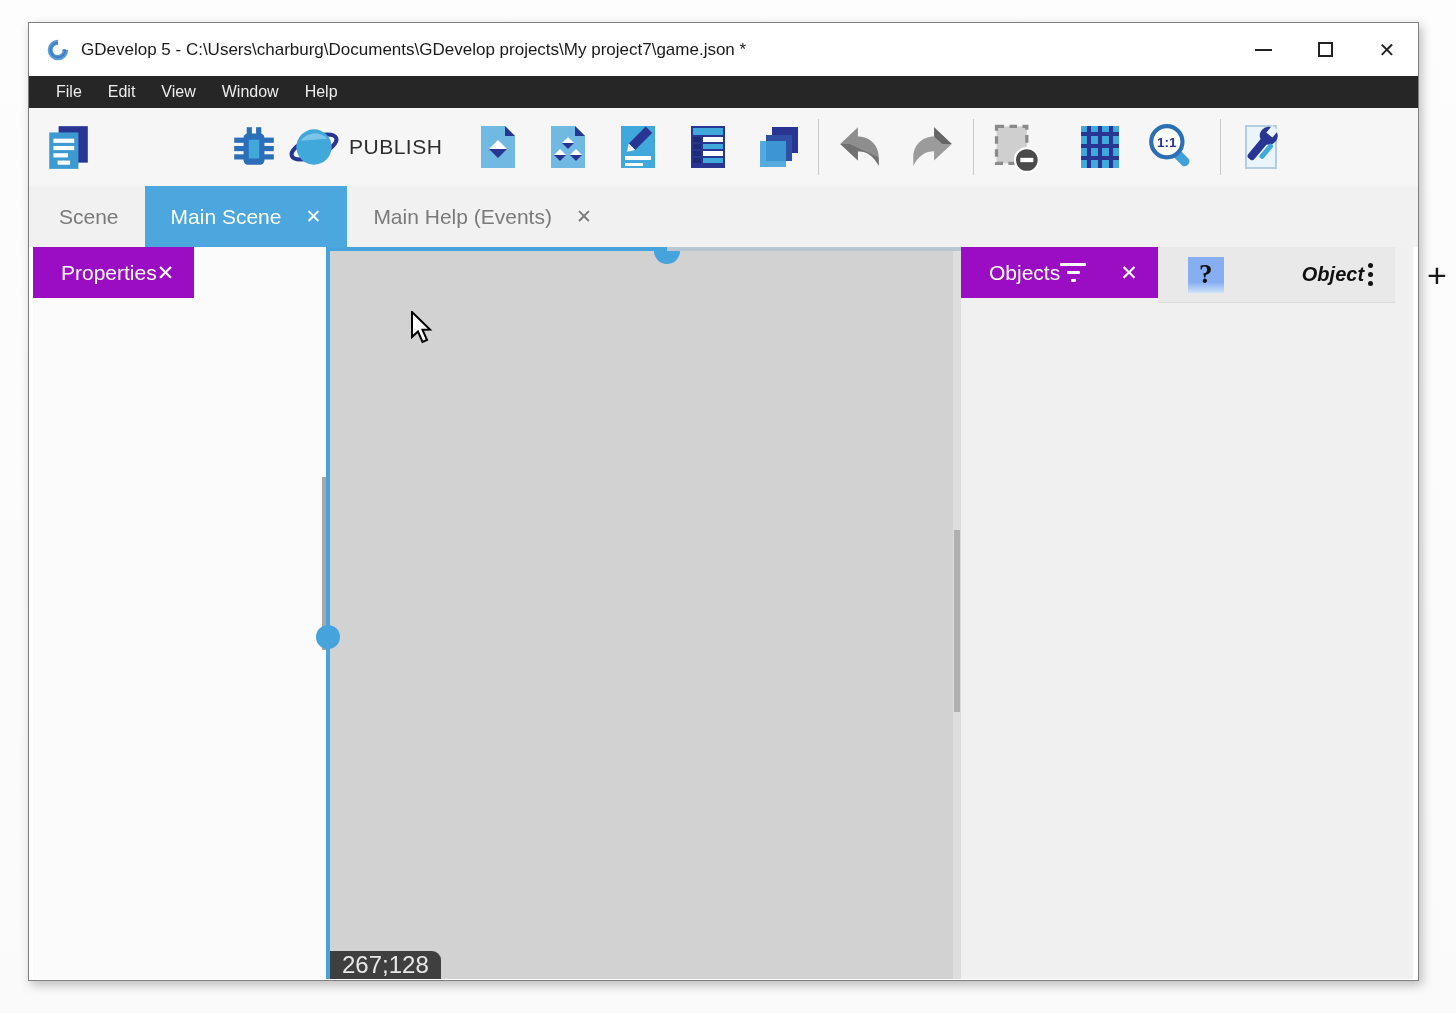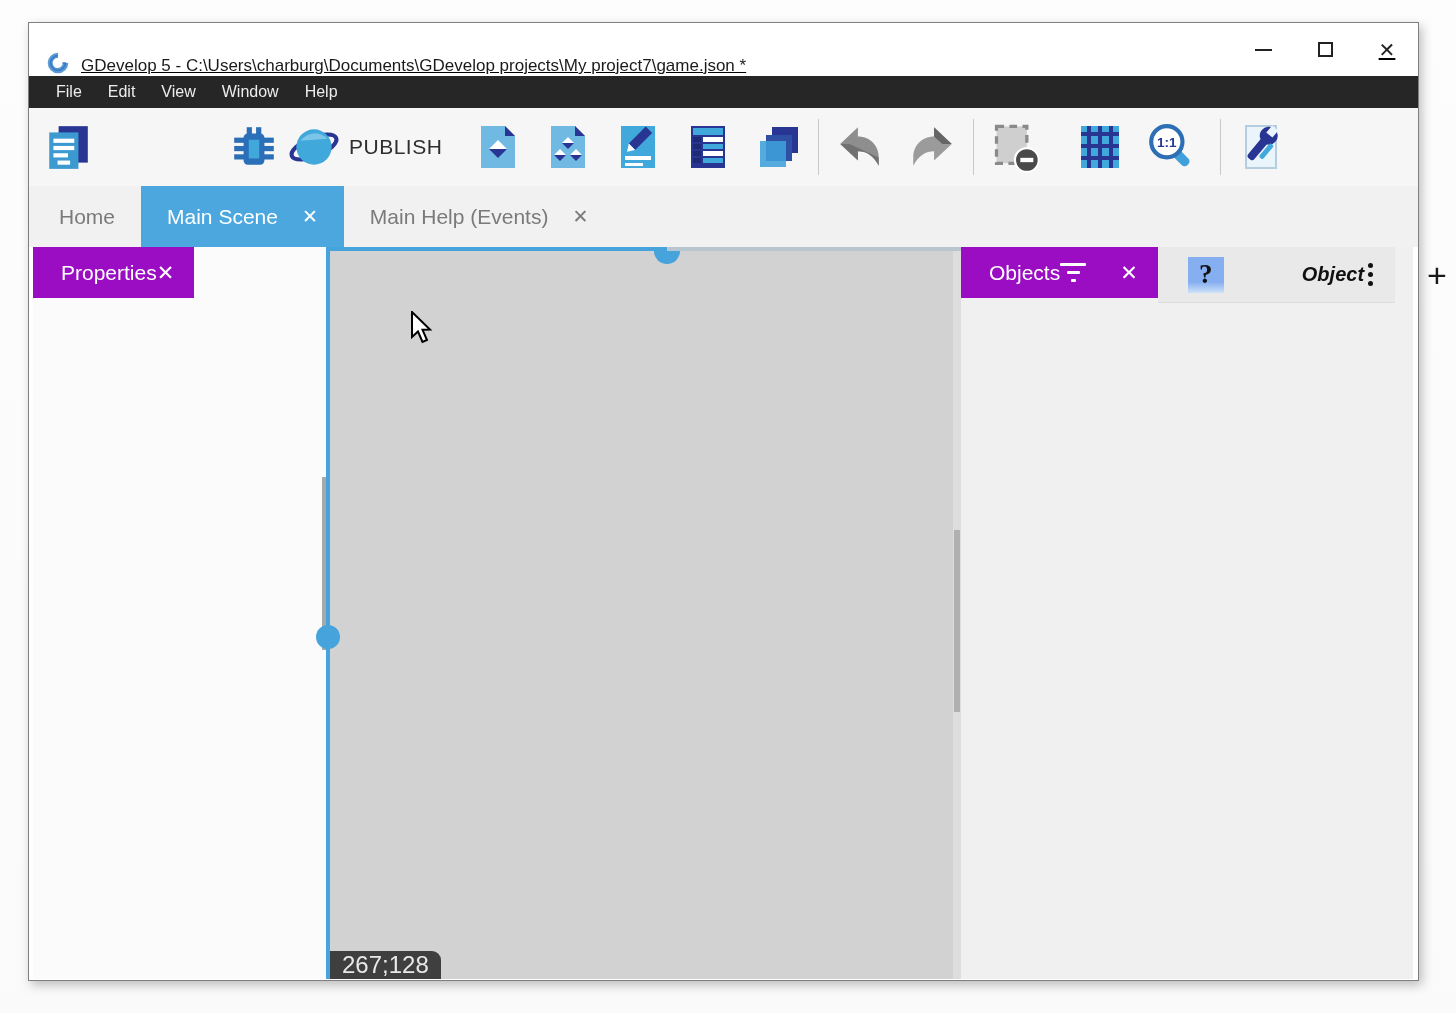--- a/index.html
+++ b/index.html
@@ -3,21 +3,21 @@
 <meta charset="utf-8">
 <style>
   * { margin:0; padding:0; box-sizing:border-box; }
   html,body { width:1456px; height:1013px; }
   body { font-family:"Liberation Sans", sans-serif; background:#fff; overflow:hidden; }
   .stage { position:relative; width:1456px; height:1013px; background:linear-gradient(#fdfdfd,#fafafa); }
   .window { position:absolute; left:28px; top:22px; width:1391px; height:959px; background:#fff;
             border:1px solid #7f7f7f; box-shadow:3px 4px 10px rgba(0,0,0,.25); display:flex; flex-direction:column; }
 
   
-  .titlebar { height:53px; background:#fff; display:flex; align-items:flex-end; padding:0 0 0 16px; flex:0 0 auto;text-decoration:underline; }
+  .titlebar { height:53px; background:#fff; display:flex; align-items:center; padding:0 0 0 16px; flex:0 0 auto; }
   .titlebar .logo { width:26px; height:26px; margin-right:10px; flex:0 0 auto; }
   .titlebar .title { font-size:17px; color:#1a1a1a; white-space:nowrap; }
   .win-controls { margin-left:auto; display:flex; align-items:center; height:100%; }
   .win-btn { width:62px; height:100%; display:flex; align-items:center; justify-content:center; color:#222; cursor:default; }
   .win-btn.min span { display:block; width:17px; height:0; border-top:2px solid #222; }
   .win-btn.max span { display:block; width:15px; height:15px; border:2px solid #222; }
   .win-btn.close { font-size:20px; font-weight:300; }
 
   
   .menubar { height:32px; background:#262626; display:flex; align-items:center; padding-left:14px; flex:0 0 auto; }
@@ -276,21 +276,21 @@
           </g>
           <g transform="rotate(40 31 27)">
             <rect x="28" y="20" width="5" height="18" rx="2" fill="#41a8dc"></rect>
           </g>
         </svg>
       </div>
     </div>
 
     <div class="tabrow">
       <div class="tab">
-        <span>Home</span>
+        <span>Scene</span>
       </div>
       <div class="tab active">
         <span>Main Scene</span>
         <span class="close-x">✕</span>
       </div>
       <div class="tab">
         <span>Main Help (Events)</span>
         <span class="close-x">✕</span>
       </div>
     </div>

